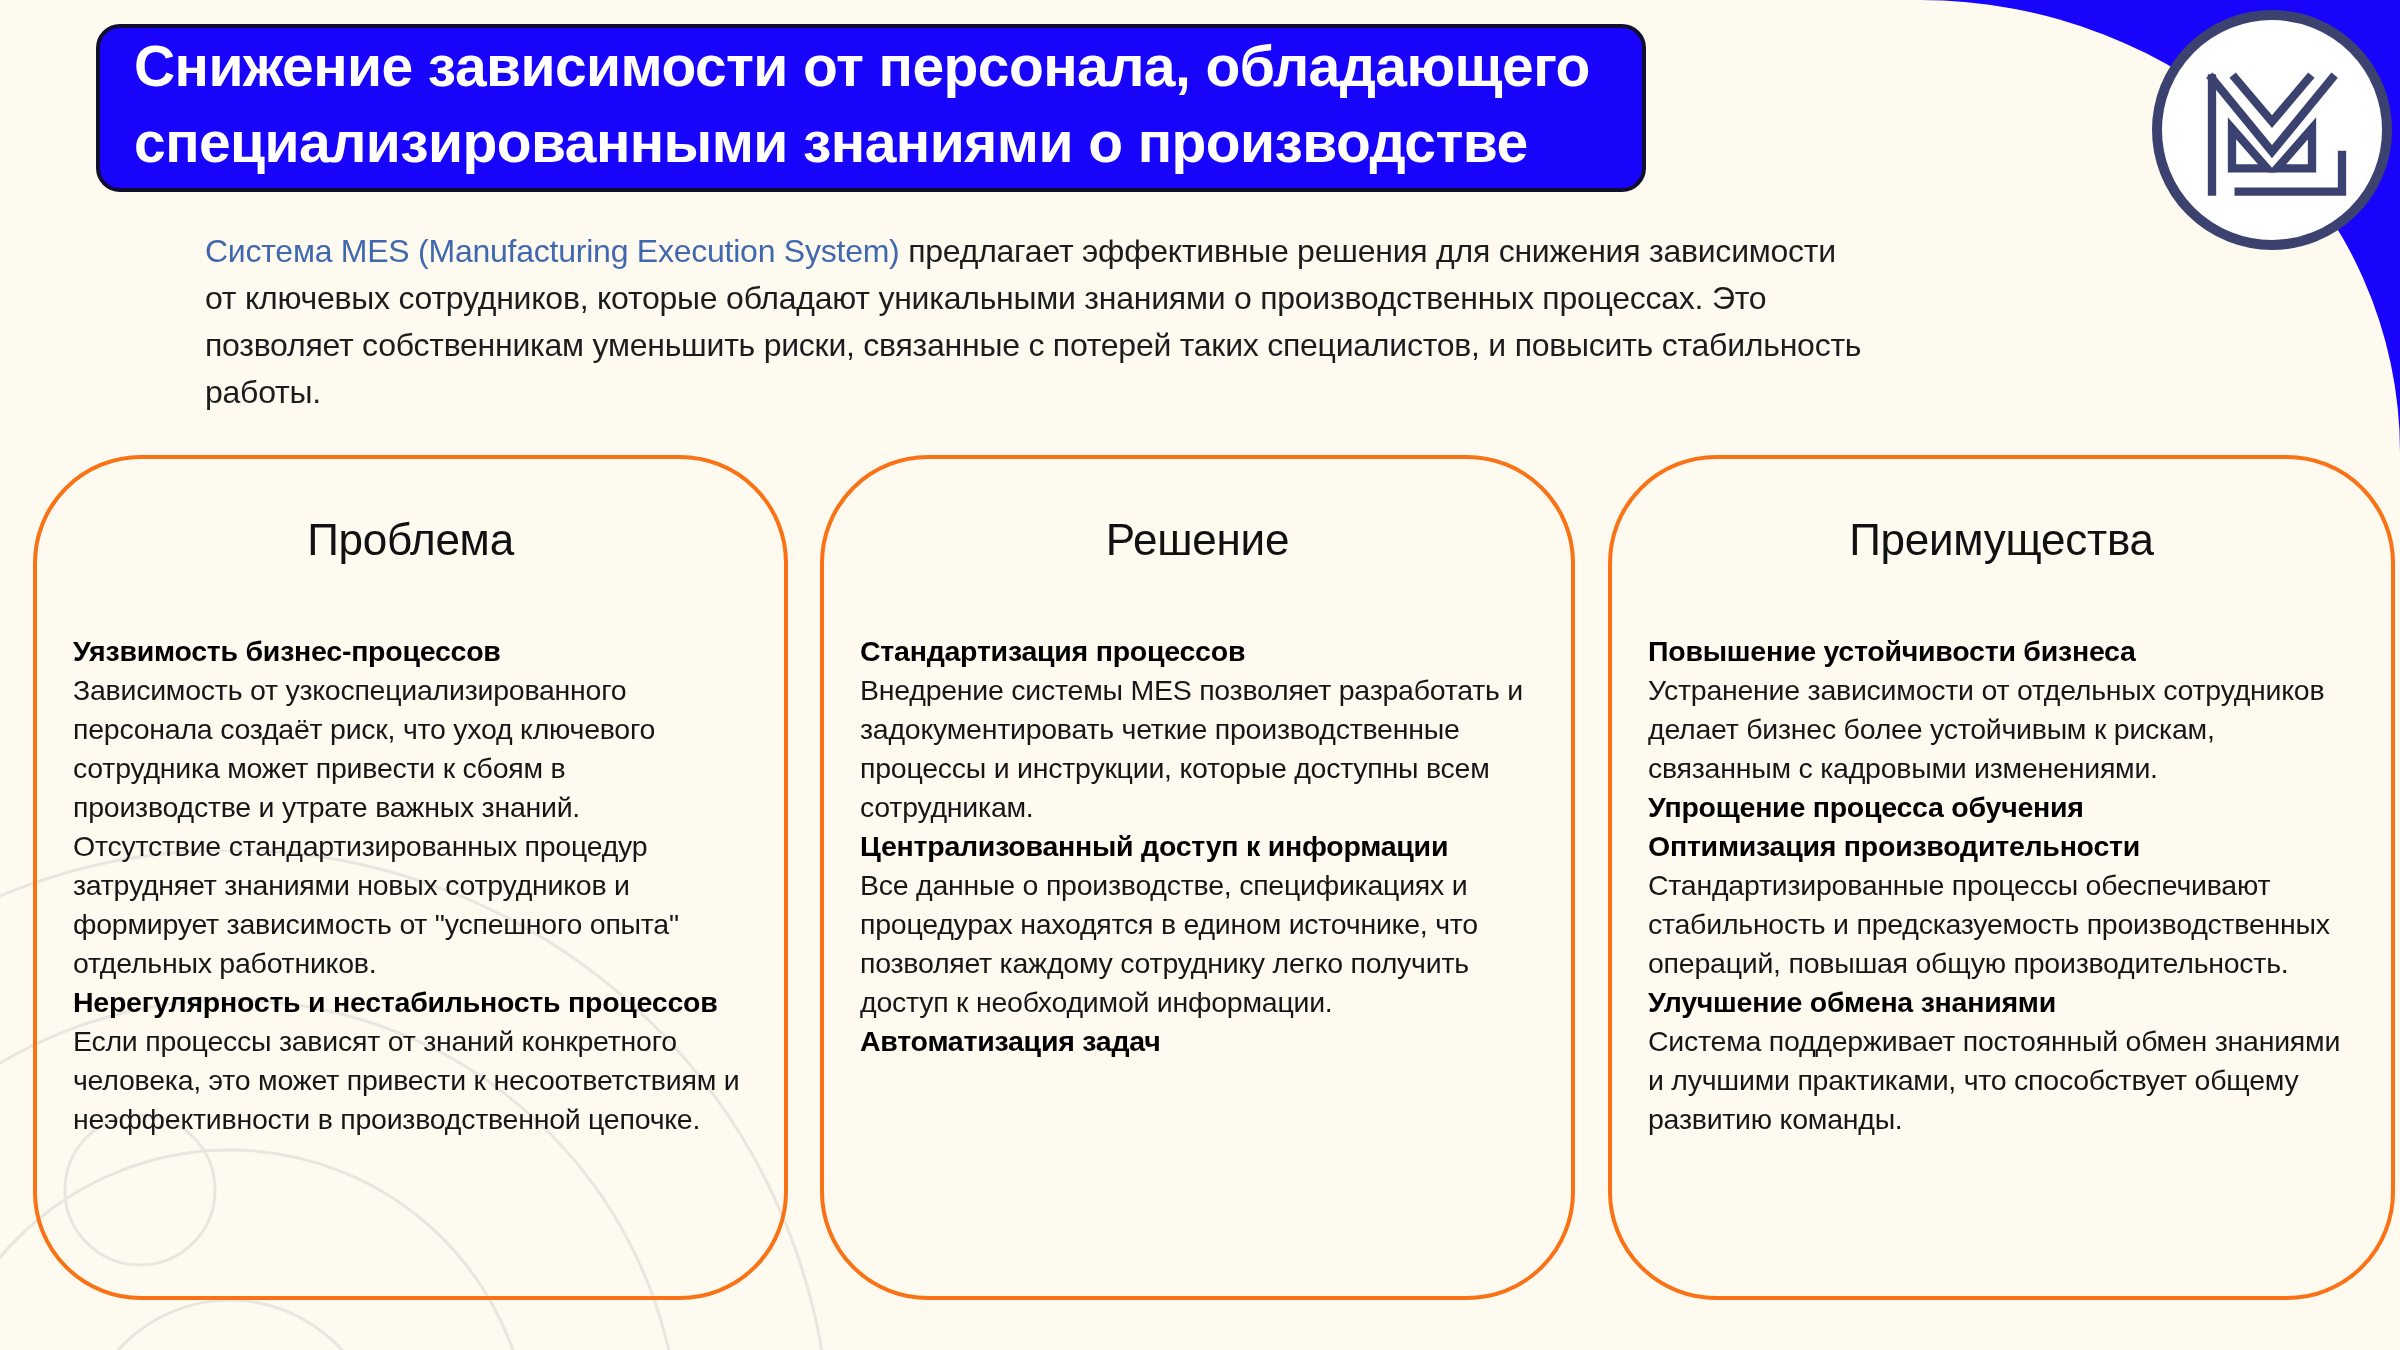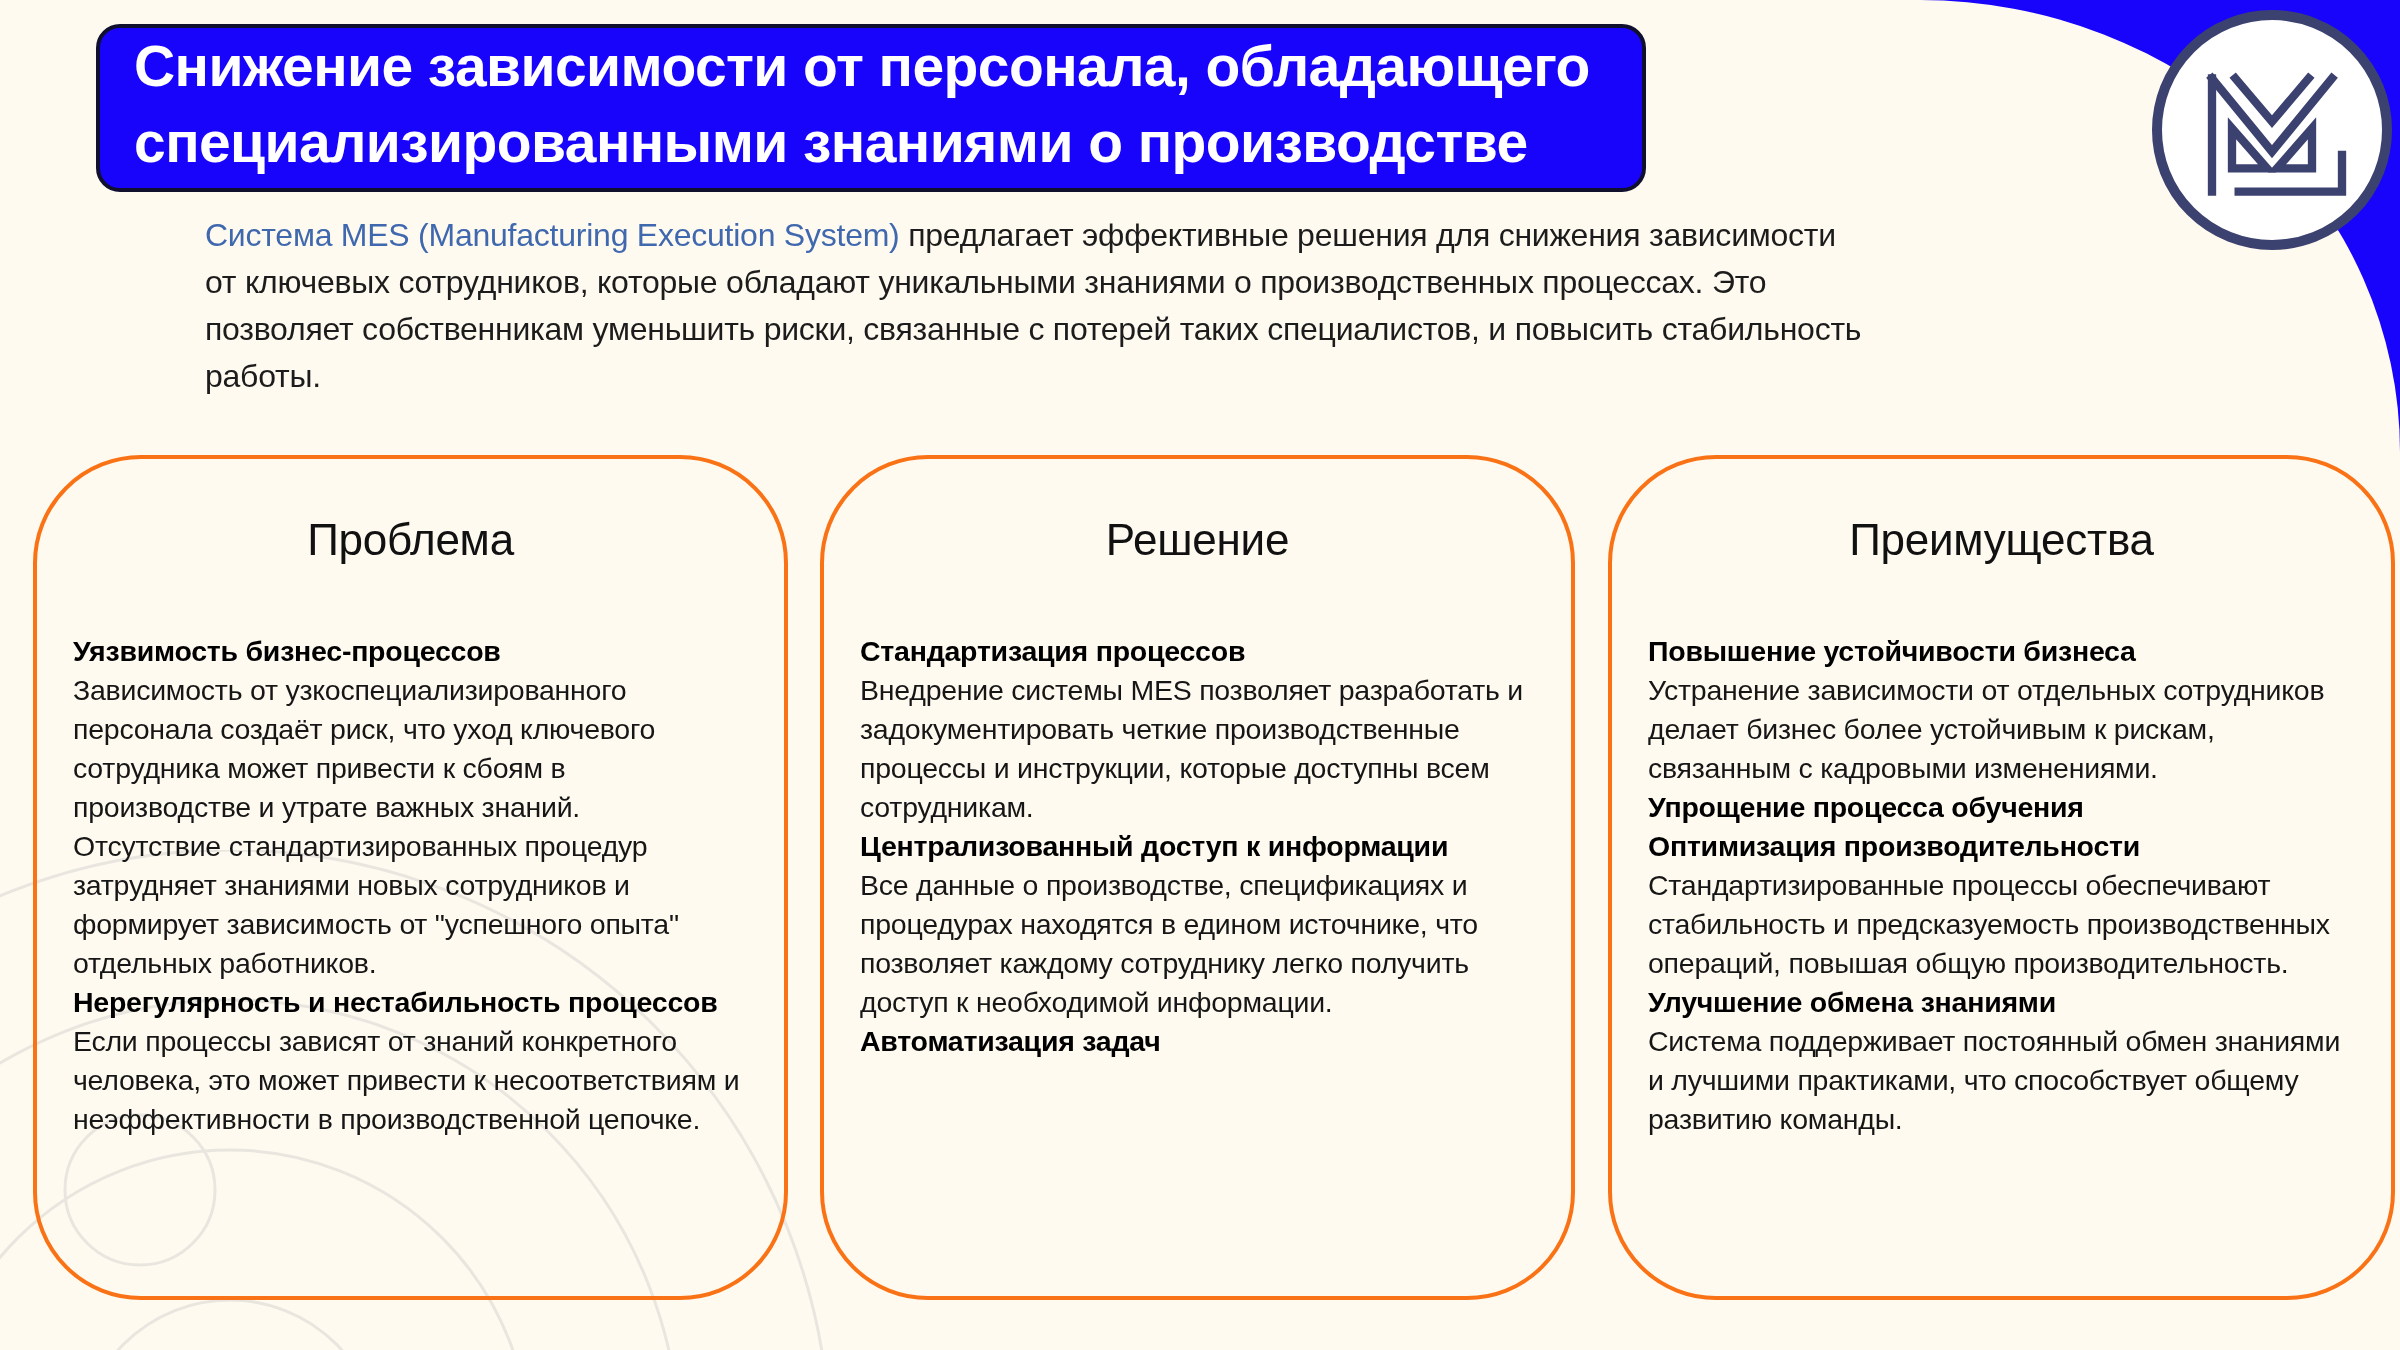--- a/index.html
+++ b/index.html
@@ -35,21 +35,21 @@
     box-sizing:border-box;z-index:5;
     display:flex;flex-direction:column;
     padding:0 34px;
   }
   .title-line{
     color:#FFFFFF;font-size:57px;font-weight:bold;line-height:76px;
     letter-spacing:-0.01em;white-space:nowrap;
   }
   
   .intro{
-    position:absolute;left:205px;top:212px;width:1660px;z-index:4;
+    position:absolute;left:205px;top:228px;width:1660px;z-index:4;
     font-size:32px;line-height:47px;color:#1C1C1C;
   }
   .intro .hl{color:#3F68AE;}
   
   .card{
     position:absolute;top:455px;height:845px;
     border:4px solid #f97316;border-radius:108px;
     box-sizing:border-box;background:transparent;z-index:6;
   }
   .card.c1{left:33px;width:755px;}

